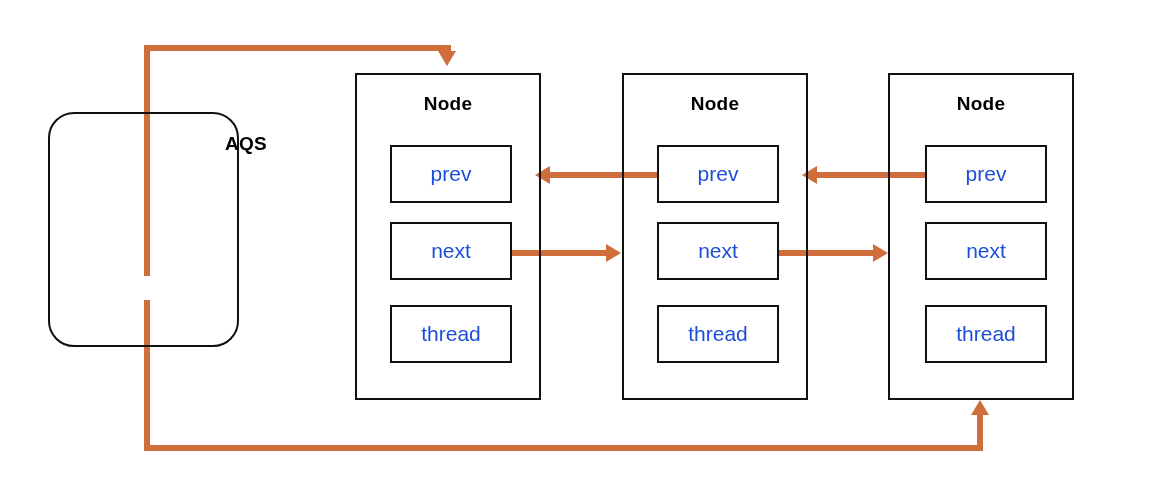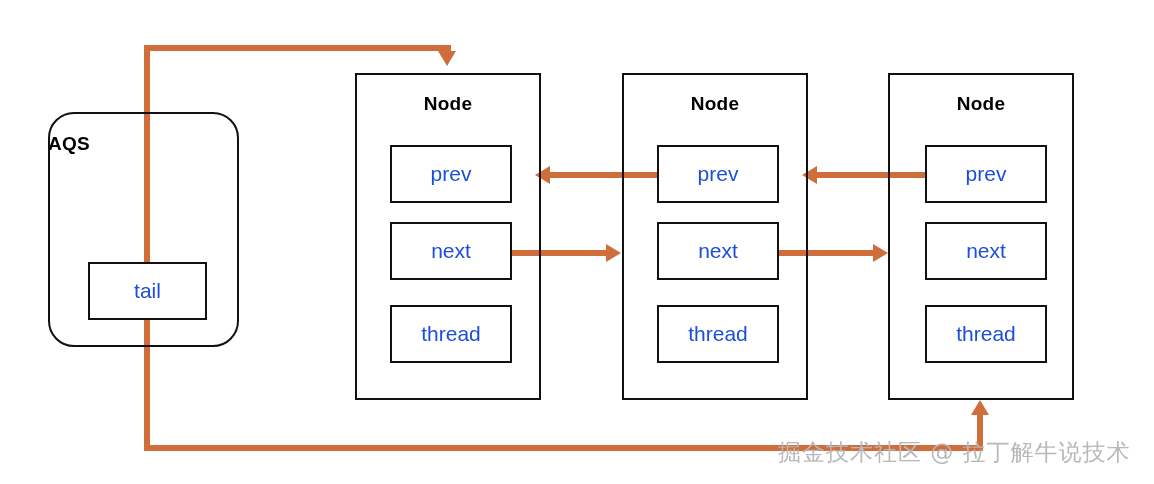--- a/index.html
+++ b/index.html
@@ -15,21 +15,21 @@
   .aqs-box{
     position:absolute;
     left:48px;top:112px;width:191px;height:235px;
     border:2px solid #111111;
     border-radius:26px;
     background:transparent;
     box-sizing:border-box;
   }
   .aqs-title{
     position:absolute;left:48px;top:133px;width:219px;
-    text-align:left;
+    text-align:right;
     font-size:19px;font-weight:bold;color:#000;
     letter-spacing:.3px;
   }
 
   
   .node-box{
     position:absolute;top:73px;width:186px;height:327px;
     border:2px solid #111111;
     background:transparent;
     box-sizing:border-box;
@@ -112,23 +112,20 @@
 
   <div class="wire wire-h" style="left:817px;top:172px;width:108px;"></div>
   <div class="arrow arrow-left" style="left:802px;top:166px;"></div>
 
   <div class="wire wire-h" style="left:777px;top:250px;width:98px;"></div>
   <div class="arrow arrow-right" style="left:873px;top:244px;"></div>
 
   <div class="aqs-box"></div>
   <div class="aqs-title">AQS</div>
 
-  <div class="cell" style="left:88px;top:262px;width:119px;">
-    <span>tail</span>
-  </div>
 
   <div class="node-box" style="left:355px;"></div>
   <div class="node-title" style="left:355px;">Node</div>
   <div class="cell" style="left:390px;top:145px;width:122px;">
     <span>prev</span>
   </div>
   <div class="cell" style="left:390px;top:222px;width:122px;">
     <span>next</span>
   </div>
   <div class="cell" style="left:390px;top:305px;width:122px;">
@@ -152,15 +149,14 @@
   <div class="cell" style="left:925px;top:145px;width:122px;">
     <span>prev</span>
   </div>
   <div class="cell" style="left:925px;top:222px;width:122px;">
     <span>next</span>
   </div>
   <div class="cell" style="left:925px;top:305px;width:122px;">
     <span>thread</span>
   </div>
 
-  <div class="watermark">掘金技术社区 @ 拉丁解牛说技术</div>
 
 </div>
 
 </body></html>

